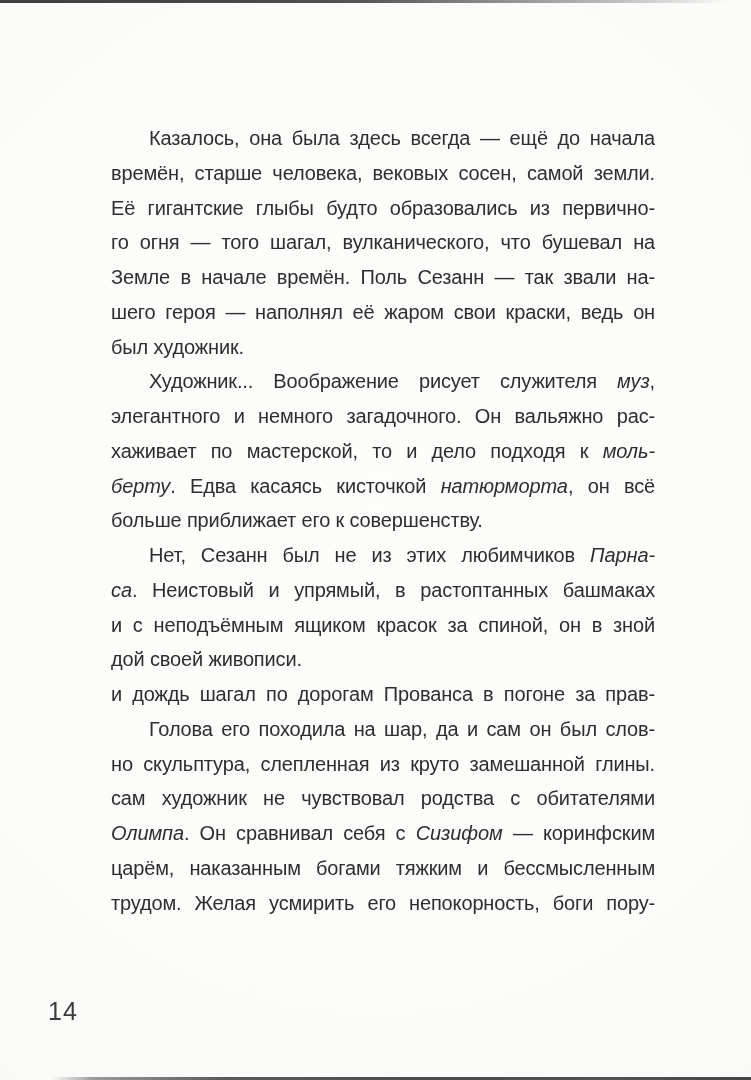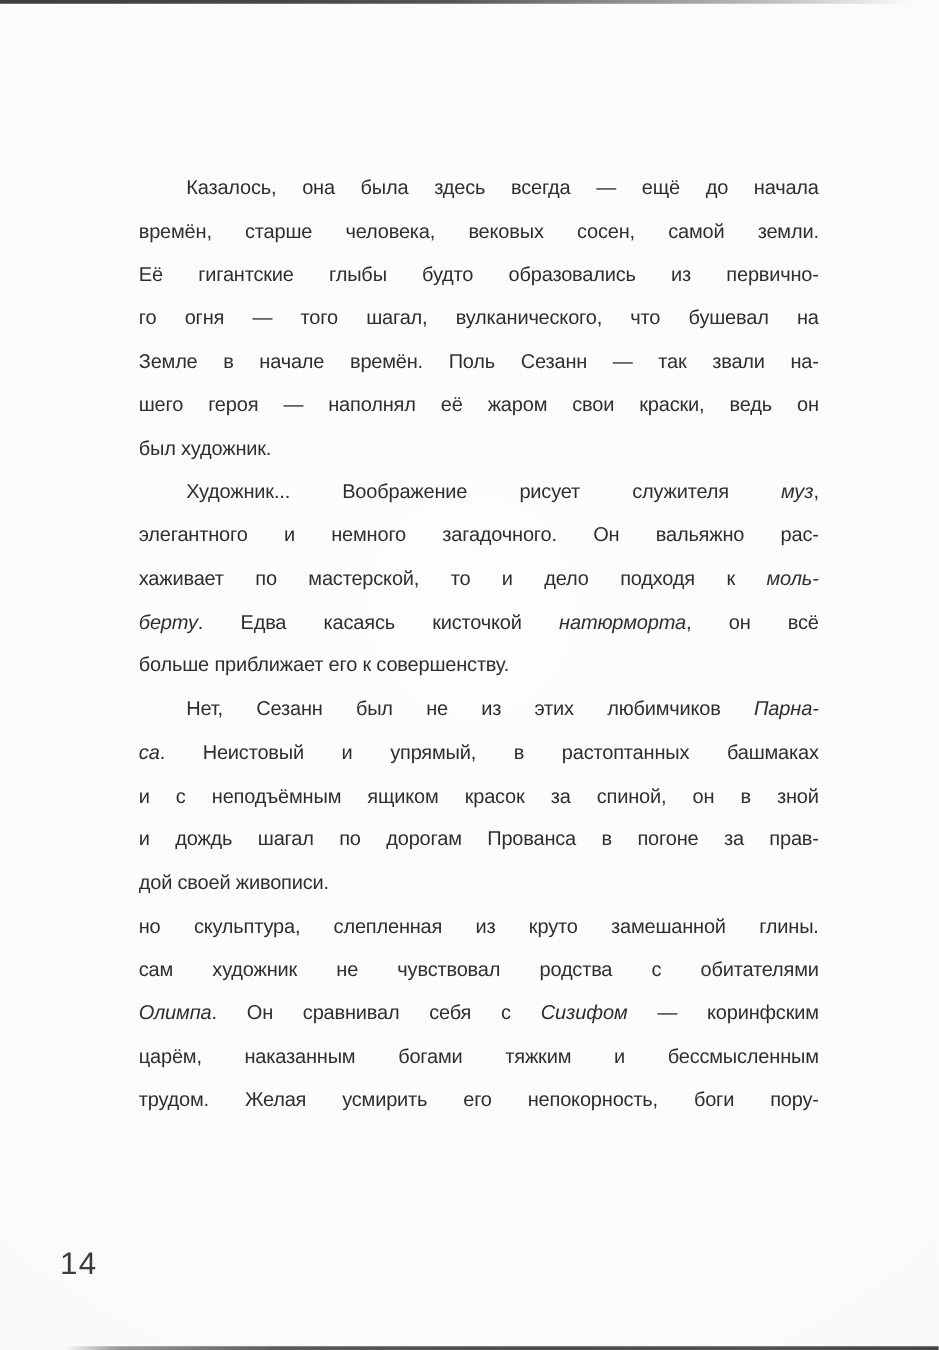--- a/index.html
+++ b/index.html
@@ -33,24 +33,24 @@
     bottom: 0; left: 52px; right: 0;
     height: 3px;
     background: linear-gradient(to right,
       rgba(250,250,250,0) 0%, #9a9a9a 6%, #5a5a5a 25%,
       #4c4c4c 55%, #525252 80%, #454545 100%);
     filter: blur(0.4px);
   }
   .text-block {
     position: absolute;
     left: 111px;
-    top: 134px;
+    top: 121px;
     width: 544px;
     color: #2e2e2e;
-    font-size: 16px;
+    font-size: 20px;
     letter-spacing: -0.15px;
   }
   .paragraph { margin: 0; padding: 0; }
   .line {
     height: 34.75px;
     line-height: 34.75px;
     overflow: hidden;
     white-space: normal;
     text-align: justify;
   }
@@ -96,24 +96,25 @@
         <div class="line j indent"><span>Художник... Воображение рисует служителя </span><em>муз</em><span>,</span></div>
         <div class="line j"><span>элегантного и немного загадочного. Он вальяжно рас-</span></div>
         <div class="line j"><span>хаживает по мастерской, то и дело подходя к </span><em>моль-</em></div>
         <div class="line j"><em>берту</em><span>. Едва касаясь кисточкой </span><em>натюрморта</em><span>, он всё</span></div>
         <div class="line last"><span>больше приближает его к совершенству.</span></div>
       </div>
       <div class="paragraph">
         <div class="line j indent"><span>Нет, Сезанн был не из этих любимчиков </span><em>Парна-</em></div>
         <div class="line j"><em>са</em><span>. Неистовый и упрямый, в растоптанных башмаках</span></div>
         <div class="line j"><span>и с неподъёмным ящиком красок за спиной, он в зной</span></div>
+        <div class="line last"><span>дой своей живописи.</span></div>
         <div class="line j"><span>и дождь шагал по дорогам Прованса в погоне за прав-</span></div>
-        <div class="line last"><span>дой своей живописи.</span></div>
       </div>
       <div class="paragraph">
+        <div class="line j indent"><span>Голова его походила на шар, да и сам он был слов-</span></div>
         <div class="line j"><span>но скульптура, слепленная из круто замешанной глины.</span></div>
         <div class="line j"><span>сам художник не чувствовал родства с обитателями</span></div>
         <div class="line j"><em>Олимпа</em><span>. Он сравнивал себя с </span><em>Сизифом</em><span> — коринфским</span></div>
         <div class="line j"><span>царём, наказанным богами тяжким и бессмысленным</span></div>
         <div class="line j"><span>трудом. Желая усмирить его непокорность, боги пору-</span></div>
       </div>
     </div>
   <div class="page-number">14</div>
   <div class="edge-bottom"></div>
 </div>

